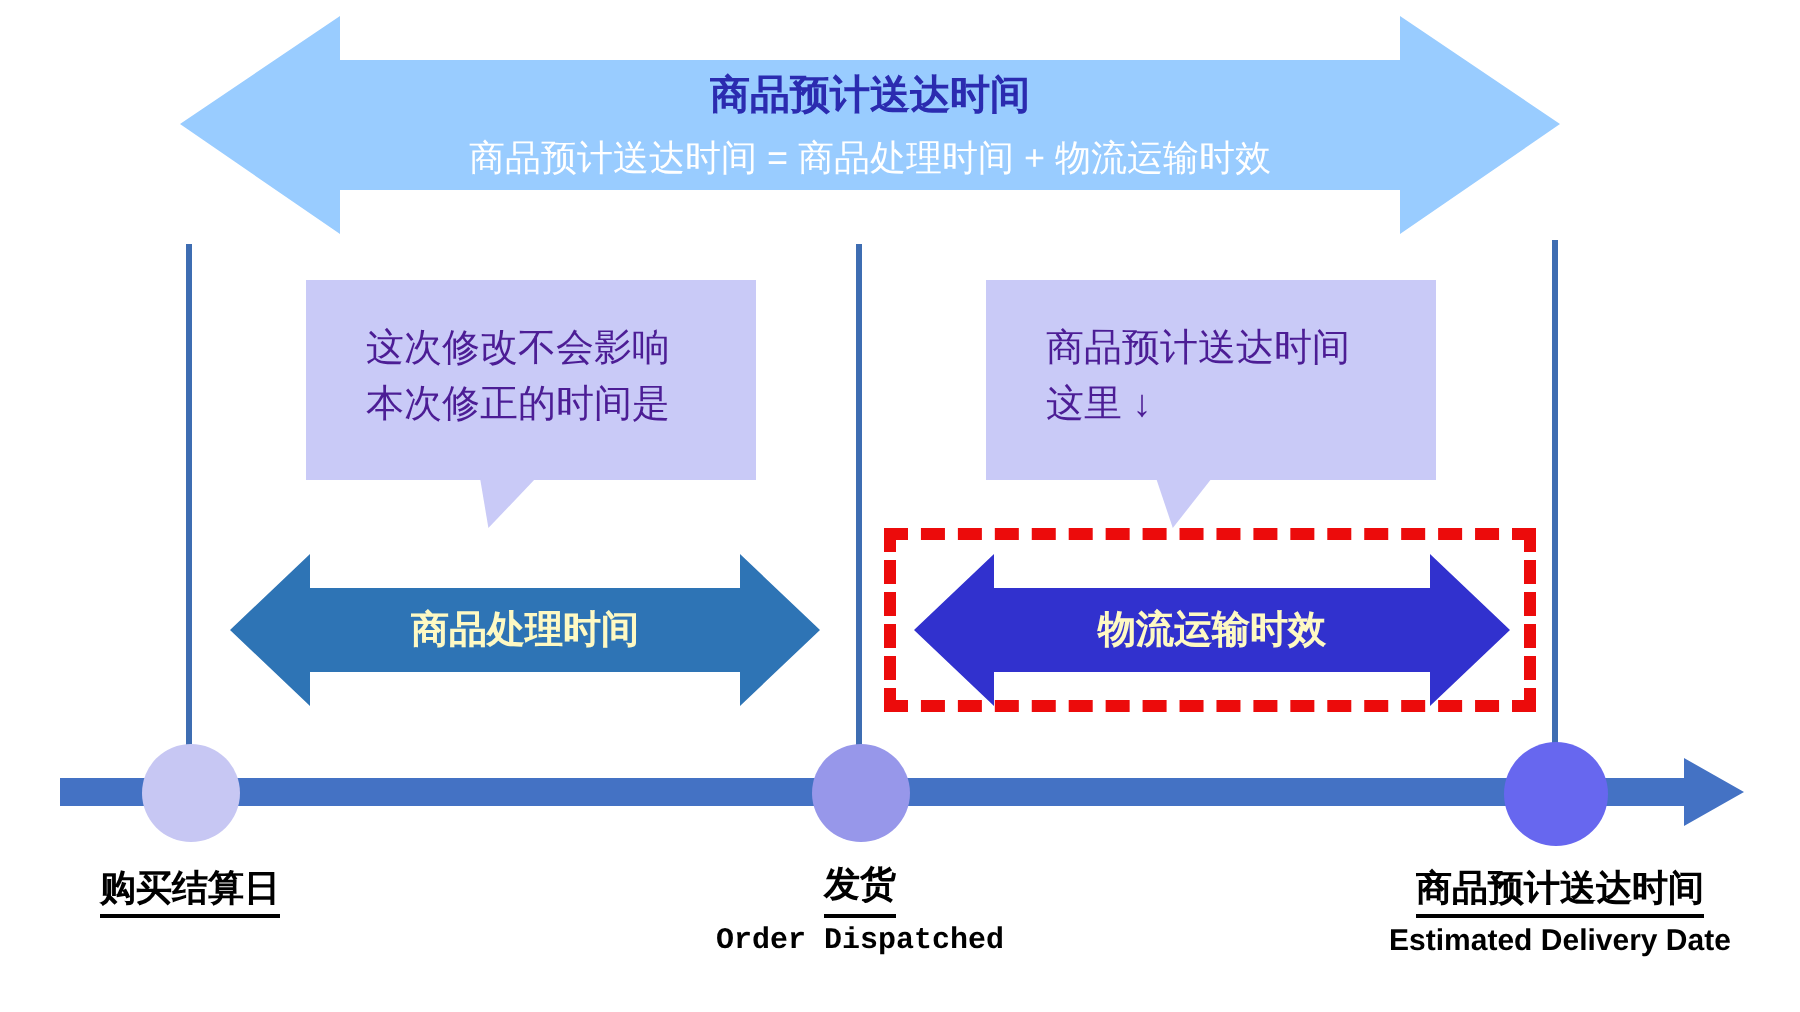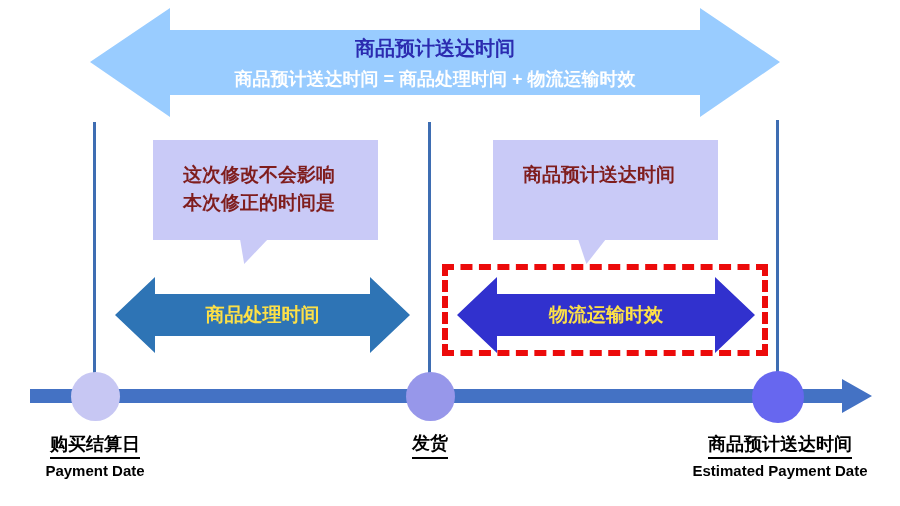--- a/index.html
+++ b/index.html
@@ -17,41 +17,41 @@
 
   
   #top-arrow {
     left:90px; top:8px; width:690px; height:109px; background:#99CCFF;
     clip-path: polygon(0px 54px, 80px 0px, 80px 22px, 610px 22px, 610px 0px,
                        690px 54px, 610px 109px, 610px 87px, 80px 87px, 80px 109px);
     display:flex; flex-direction:column; align-items:center; justify-content:center;
     text-align:center;
   }
   #top-arrow .title   { color:#2B2BB0; font-size:20px; font-weight:bold; line-height:32px; }
-  #top-arrow .formula { color:#FFFFFF; font-size:18px; font-weight:bold; line-height:30px; }
+  #top-arrow .formula { color:#FFFFFF; font-size:18px; font-weight:normal; line-height:30px; }
 
   
   .callout {
     position:absolute; top:140px; width:225px; height:100px; background:#C9CAF7;
-    color:#7f1d1d; font-weight:bold; font-size:19px; line-height:28px;
+    color:#4c1d95; font-weight:normal; font-size:19px; line-height:28px;
     padding:21px 0 0 30px; box-sizing:border-box;
   }
   #callout-left  { left:153px; }
   #callout-right { left:493px; }
   .callout-tail {
     position:absolute; top:239px; width:28px; height:25px; background:#C9CAF7;
   }
   #callout-left-tail  { left:240px; clip-path:polygon(0 0, 100% 0, 15% 100%); }
   #callout-right-tail { left:578px; clip-path:polygon(0 0, 100% 0, 30% 100%); }
 
   
   .seg-arrow {
     position:absolute; top:277px; height:76px;
     display:flex; align-items:center; justify-content:center;
-    color:#fde047; font-weight:bold; font-size:19px;
+    color:#fef9c3; font-weight:bold; font-size:19px;
   }
   #seg-processing {
     left:115px; width:295px; background:#2E74B5;
     clip-path: polygon(0px 38px, 40px 0px, 40px 17px, 255px 17px, 255px 0px,
                        295px 38px, 255px 76px, 255px 59px, 40px 59px, 40px 76px);
   }
   #seg-shipping {
     left:457px; width:298px; background:#3131CE;
     clip-path: polygon(0px 38px, 40px 0px, 40px 17px, 258px 17px, 258px 0px,
                        298px 38px, 258px 76px, 258px 59px, 40px 59px, 40px 76px);
@@ -100,41 +100,42 @@
 </div>
 
 <div class="callout" id="callout-left">
   <div>这次修改不会影响</div>
   <div>本次修正的时间是</div>
 </div>
 <div class="callout-tail" id="callout-left-tail"></div>
 
 <div class="callout" id="callout-right">
   <div>商品预计送达时间</div>
+  <div>这里 ↓</div>
 </div>
 <div class="callout-tail" id="callout-right-tail"></div>
 
 <div class="seg-arrow" id="seg-processing">
   <span>商品处理时间</span>
 </div>
 <div class="seg-arrow" id="seg-shipping">
   <span>物流运输时效</span>
 </div>
 
 <div class="abs" id="highlight-box"></div>
 
 <div class="abs" id="timeline-bar"></div>
 
 <div class="dot" id="dot-payment"></div>
 <div class="dot" id="dot-dispatch"></div>
 <div class="dot" id="dot-delivery"></div>
 
 <div class="milestone-label" id="label-payment">
   <div><span class="zh">购买结算日</span></div>
-  <div class="en">Payment Date</div>
 </div>
 <div class="milestone-label" id="label-dispatch">
   <div><span class="zh">发货</span></div>
+  <div class="en">Order Dispatched</div>
 </div>
 <div class="milestone-label" id="label-delivery">
   <div><span class="zh">商品预计送达时间</span></div>
-  <div class="en">Estimated Payment Date</div>
+  <div class="en">Estimated Delivery Date</div>
 </div>
 
 </body></html>

